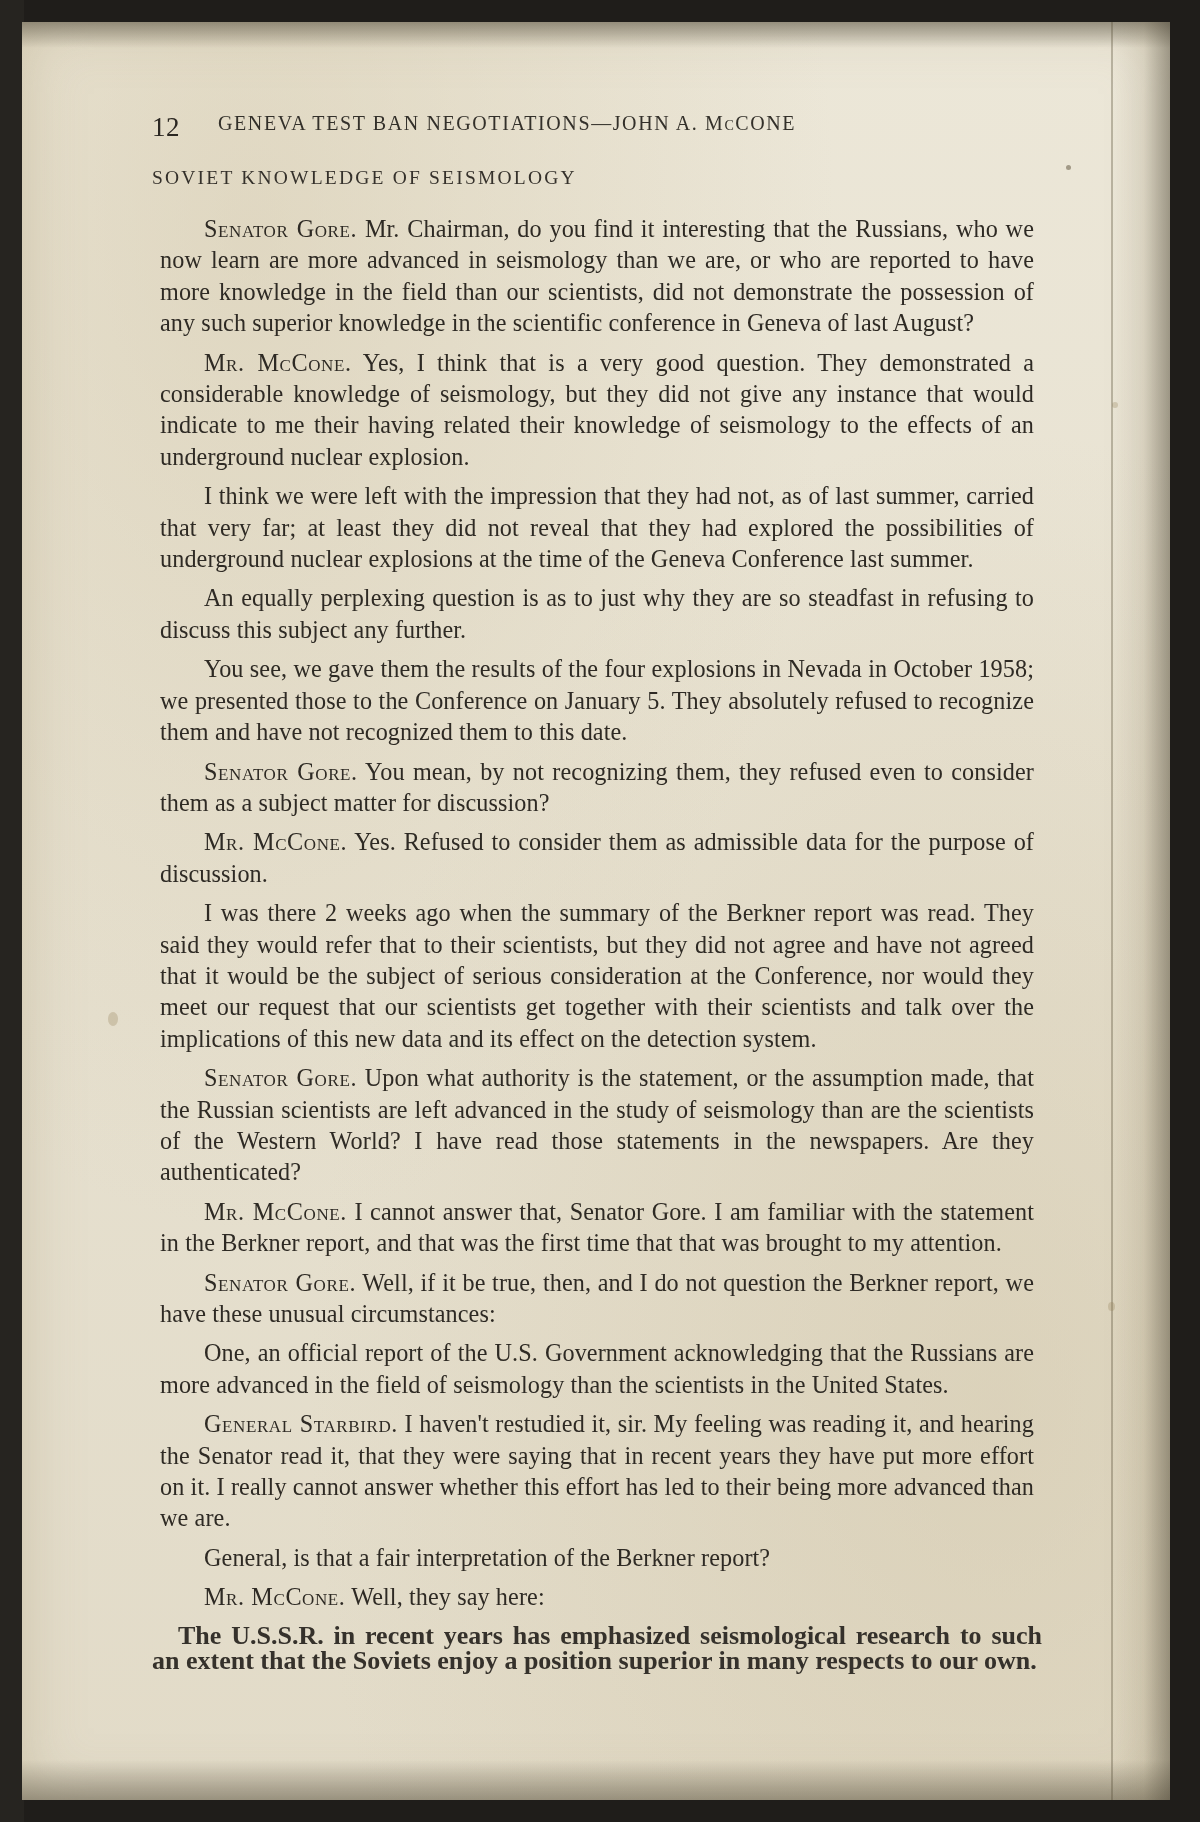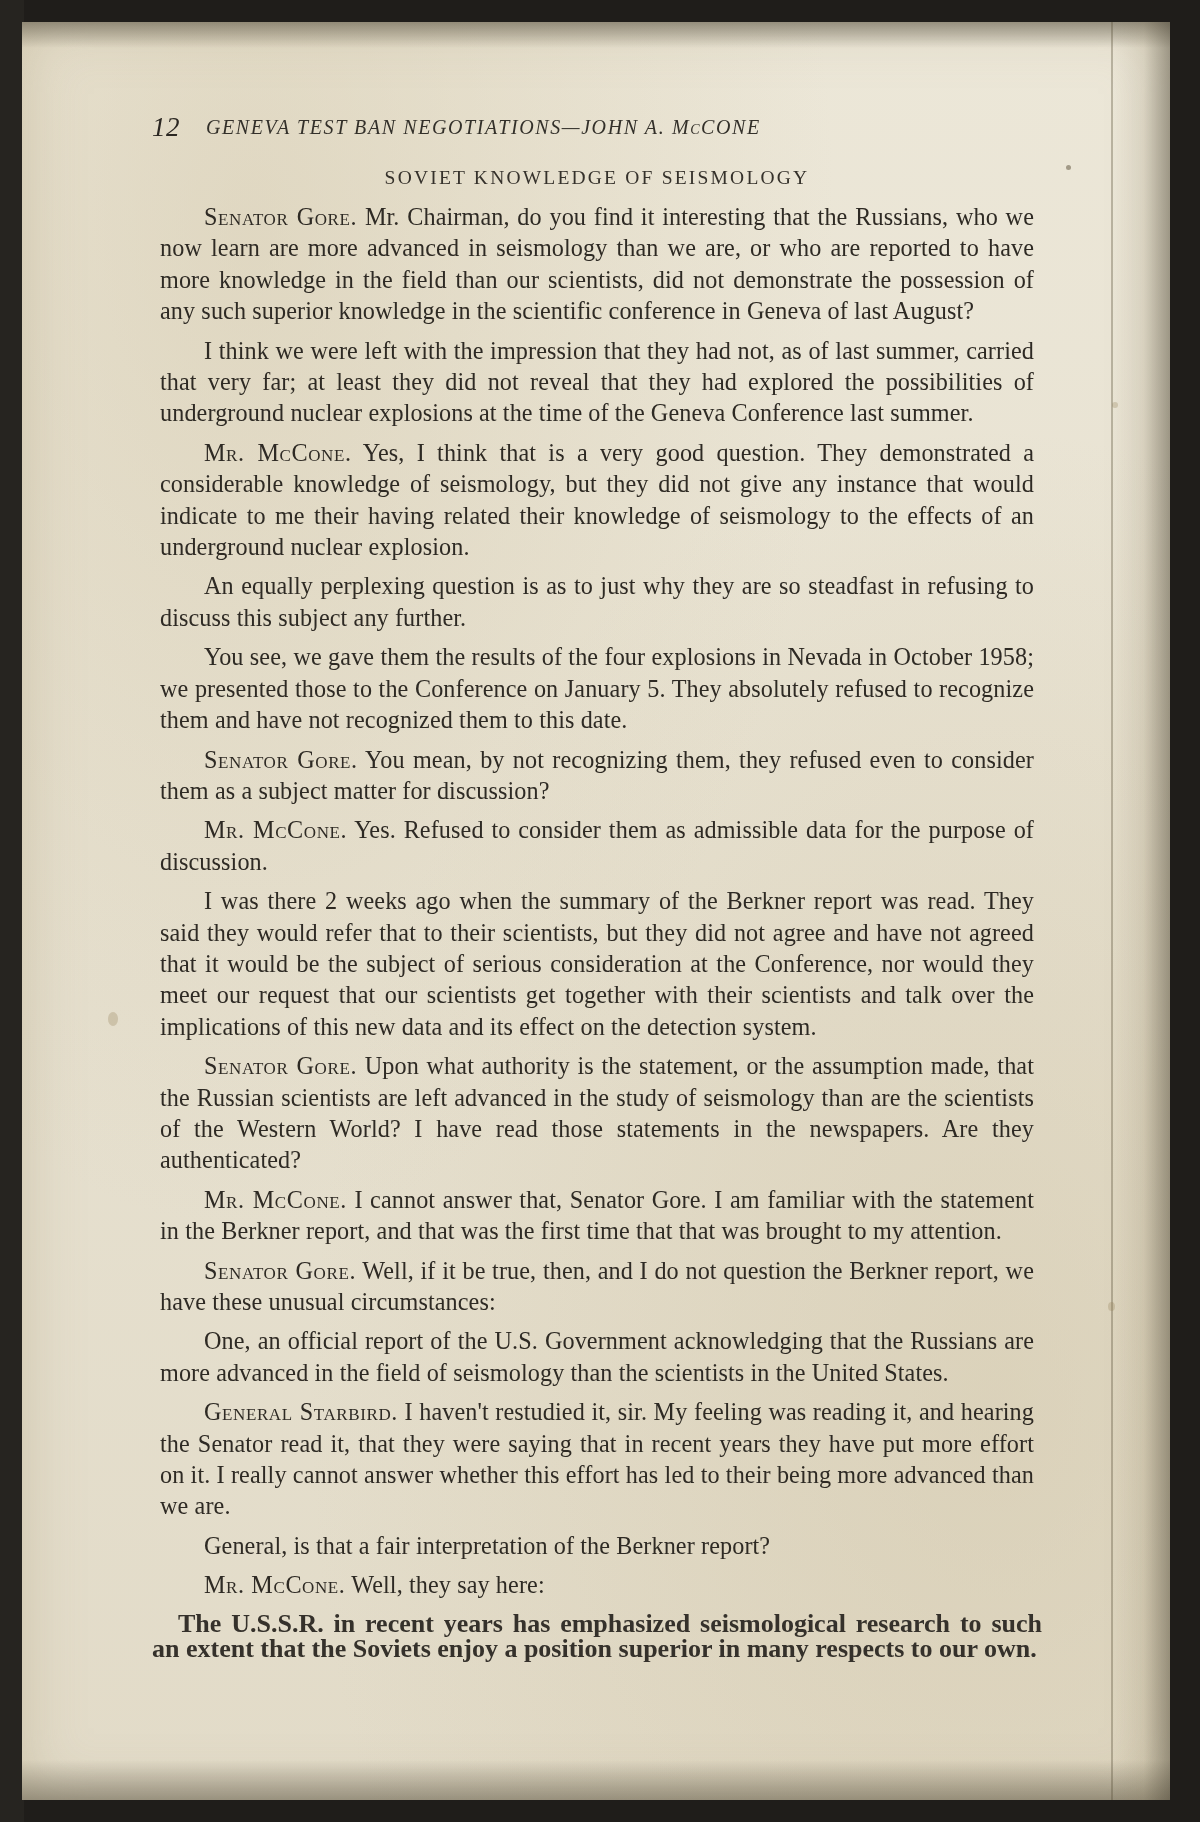--- a/index.html
+++ b/index.html
@@ -79,44 +79,42 @@
   .content {
     position: absolute;
     left: 130px;
     top: 90px;
     width: 890px;
     color: #2b2722;
   }
 
   .running-head {
     display: flex;
-    align-items: center;
-    gap: 26px;
+    align-items: flex-start;
+    gap: 38px;
     margin-bottom: 24px;
-    font-style: italic;
   }
   .folio {
     font-size: 27px;
     letter-spacing: 0.5px;
     color: #2b2722;
   }
   .head-title {
     font-size: 20px;
     letter-spacing: 1.6px;
     color: #33302a;
     font-variant: small-caps;
     white-space: nowrap;
   }
 
   .section-head {
-    text-align: center;
     font-size: 19.5px;
     letter-spacing: 2.2px;
     color: #35312b;
-    margin: 2px 0 12px 0;
+    margin: 2px 0 24px 0;
     font-variant: small-caps;
   }
 
   p.body {
     margin: 8px;
     font-size: 24.2px;
     line-height: 31.4px;
     text-align: justify;
     text-indent: 44px;
     color: #2e2a24;
@@ -165,23 +163,23 @@
 
       <div class="running-head">
         <span class="folio">12</span>
         <span class="head-title">GENEVA TEST BAN NEGOTIATIONS—JOHN A. McCONE</span>
       </div>
 
       <div class="section-head">SOVIET KNOWLEDGE OF SEISMOLOGY</div>
 
       <p class="body"><span class="spk">Senator Gore.</span><span> Mr. Chairman, do you find it interesting that the Russians, who we now learn are more advanced in seismology than we are, or who are reported to have more knowledge in the field than our scientists, did not demonstrate the possession of any such superior knowledge in the scientific conference in Geneva of last August?</span></p>
 
+      <p class="body"><span class="spk">Mr. McCone.</span><span> Yes, I think that is a very good question.  They demonstrated a considerable knowledge of seismology, but they did not give any instance that would indicate to me their having related their knowledge of seismology to the effects of an underground nuclear explosion.</span></p>
+
       <p class="body"><span>I think we were left with the impression that they had not, as of last summer, carried that very far; at least they did not reveal that they had explored the possibilities of underground nuclear explosions at the time of the Geneva Conference last summer.</span></p>
-
-      <p class="body"><span class="spk">Mr. McCone.</span><span> Yes, I think that is a very good question.  They demonstrated a considerable knowledge of seismology, but they did not give any instance that would indicate to me their having related their knowledge of seismology to the effects of an underground nuclear explosion.</span></p>
 
       <p class="body"><span>An equally perplexing question is as to just why they are so steadfast in refusing to discuss this subject any further.</span></p>
 
       <p class="body"><span>You see, we gave them the results of the four explosions in Nevada in October 1958; we presented those to the Conference on January 5. They absolutely refused to recognize them and have not recognized them to this date.</span></p>
 
       <p class="body"><span class="spk">Senator Gore.</span><span> You mean, by not recognizing them, they refused even to consider them as a subject matter for discussion?</span></p>
 
       <p class="body"><span class="spk">Mr. McCone.</span><span> Yes.  Refused to consider them as admissible data for the purpose of discussion.</span></p>
 
       <p class="body"><span>I was there 2 weeks ago when the summary of the Berkner report was read.  They said they would refer that to their scientists, but they did not agree and have not agreed that it would be the subject of serious consideration at the Conference, nor would they meet our request that our scientists get together with their scientists and talk over the implications of this new data and its effect on the detection system.</span></p>

